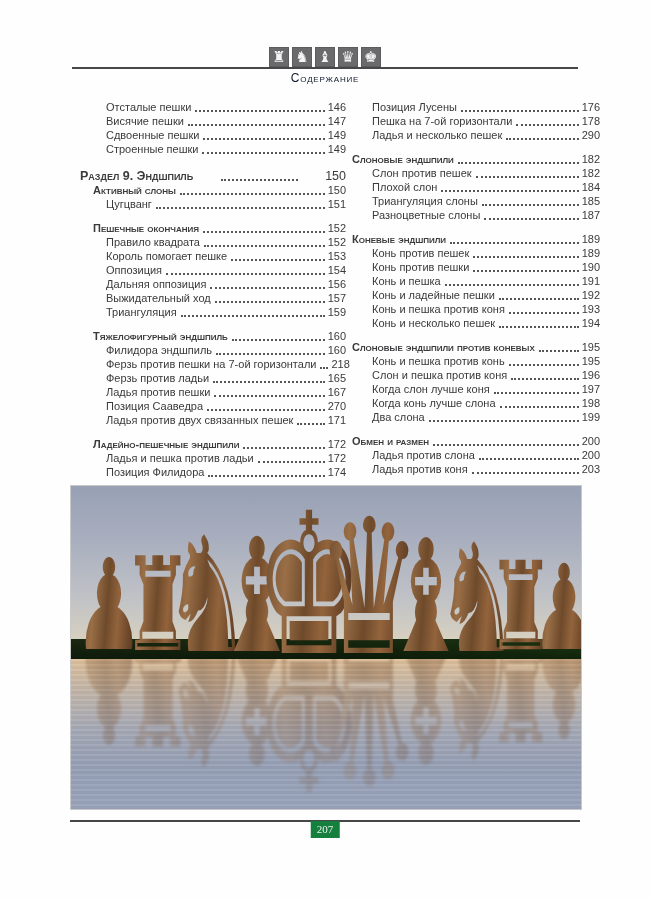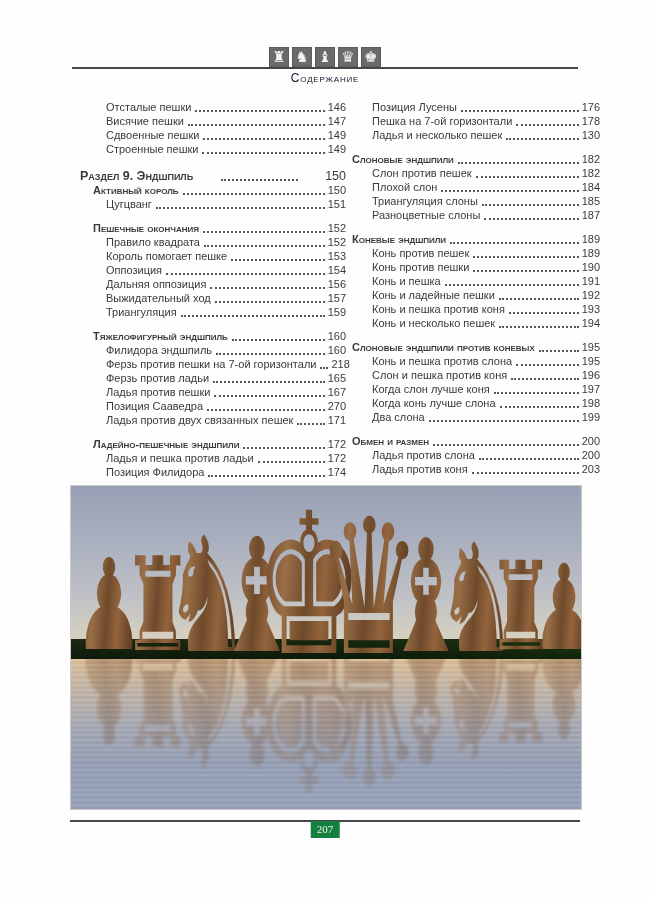--- a/index.html
+++ b/index.html
@@ -112,21 +112,21 @@
           <span class="pg">149</span>
         </div>
       </div>
       <div class="toc-group">
         <div class="toc-row style-chapter">
           <span class="lbl">Раздел 9. Эндшпиль</span>
           <span class="dots"></span>
           <span class="pg">150</span>
         </div>
         <div class="toc-row style-section">
-          <span class="lbl">Активный король</span>
+          <span class="lbl">Активный слоны</span>
           <span class="dots"></span>
           <span class="pg">150</span>
         </div>
         <div class="toc-row style-item">
           <span class="lbl">Цугцванг</span>
           <span class="dots"></span>
           <span class="pg">151</span>
         </div>
       </div>
       <div class="toc-group">
@@ -229,21 +229,21 @@
           <span class="pg">176</span>
         </div>
         <div class="toc-row style-item">
           <span class="lbl">Пешка на 7-ой горизонтали</span>
           <span class="dots"></span>
           <span class="pg">178</span>
         </div>
         <div class="toc-row style-item">
           <span class="lbl">Ладья и несколько пешек</span>
           <span class="dots"></span>
-          <span class="pg">130</span>
+          <span class="pg">290</span>
         </div>
       </div>
       <div class="toc-group">
         <div class="toc-row style-section">
           <span class="lbl">Слоновые эндшпили</span>
           <span class="dots"></span>
           <span class="pg">182</span>
         </div>
         <div class="toc-row style-item">
           <span class="lbl">Слон против пешек</span>
@@ -303,21 +303,21 @@
           <span class="pg">194</span>
         </div>
       </div>
       <div class="toc-group">
         <div class="toc-row style-section">
           <span class="lbl">Слоновые эндшпили против коневых</span>
           <span class="dots"></span>
           <span class="pg">195</span>
         </div>
         <div class="toc-row style-item">
-          <span class="lbl">Конь и пешка против слона</span>
+          <span class="lbl">Конь и пешка против конь</span>
           <span class="dots"></span>
           <span class="pg">195</span>
         </div>
         <div class="toc-row style-item">
           <span class="lbl">Слон и пешка против коня</span>
           <span class="dots"></span>
           <span class="pg">196</span>
         </div>
         <div class="toc-row style-item">
           <span class="lbl">Когда слон лучше коня</span>

